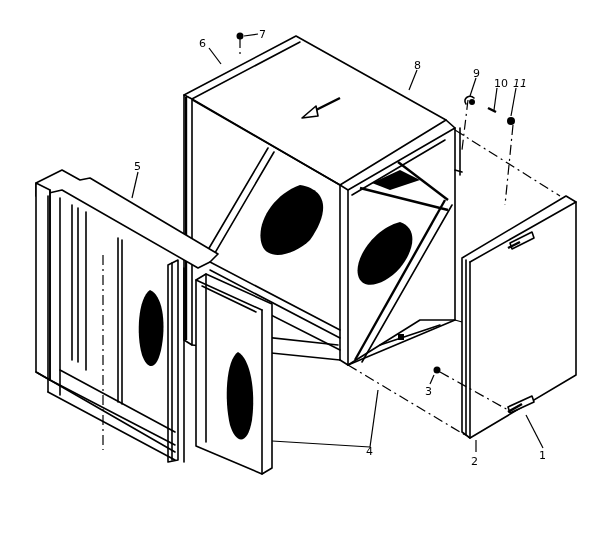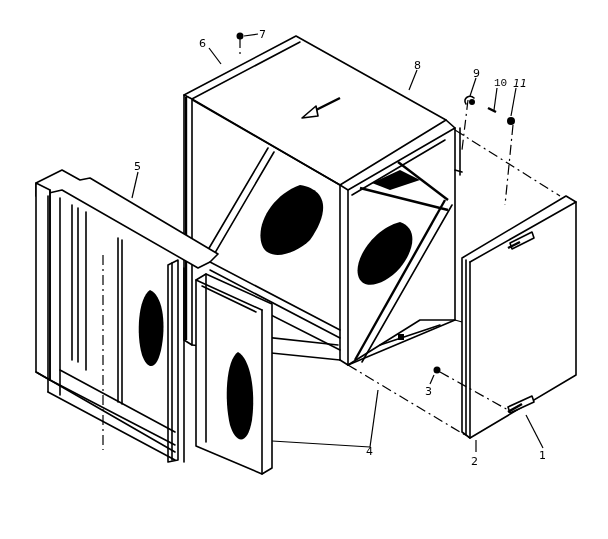--- a/index.html
+++ b/index.html
@@ -154,14 +154,14 @@
 
 <span class="part-label" style="left:539px;top:450px;">1</span>
 <span class="part-label" style="left:471px;top:456px;">2</span>
 <span class="part-label" style="left:425px;top:386px;">3</span>
 <span class="part-label" style="left:366px;top:446px;">4</span>
 <span class="part-label" style="left:134px;top:161px;">5</span>
 <span class="part-label" style="left:199px;top:38px;">6</span>
 <span class="part-label" style="left:259px;top:29px;">7</span>
 <span class="part-label" style="left:414px;top:60px;">8</span>
 <span class="part-label" style="left:473px;top:68px;">9</span>
-<span class="part-label" style="left:494px;top:78px;font-family:Liberation Mono, monospace;">10</span>
+<span class="part-label" style="left:494px;top:78px;">10</span>
 <span class="part-label" style="left:513px;top:78px;font-style:italic;">11</span>
 
 </body></html>

